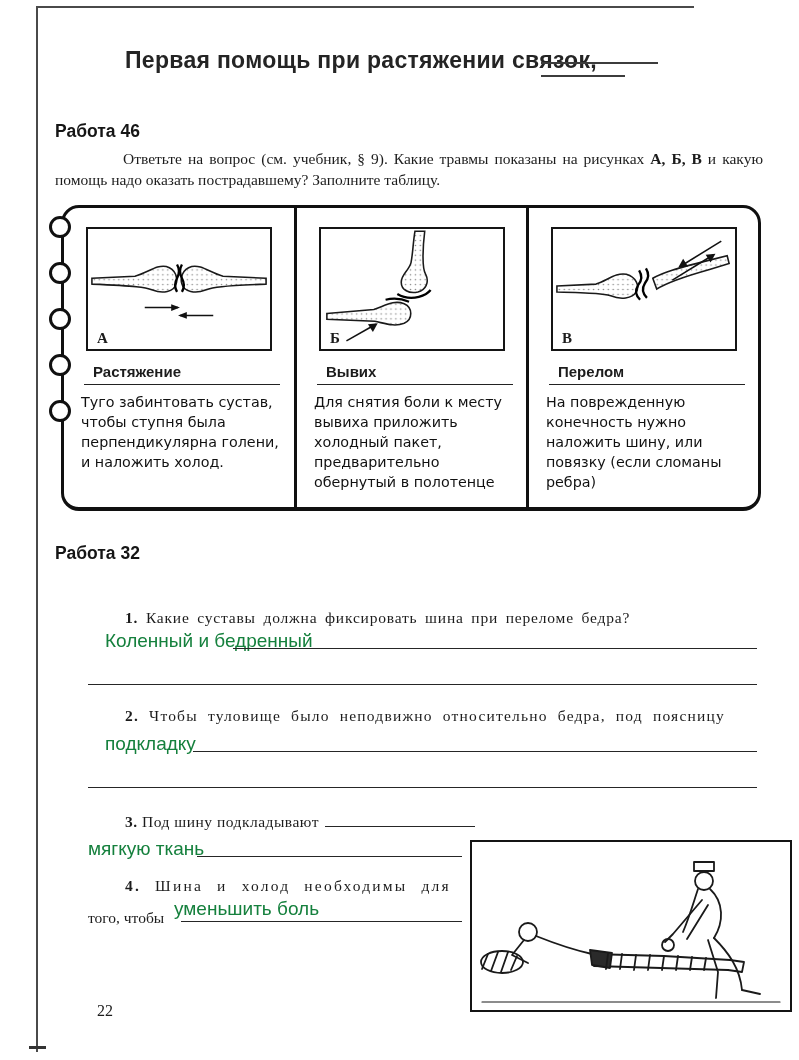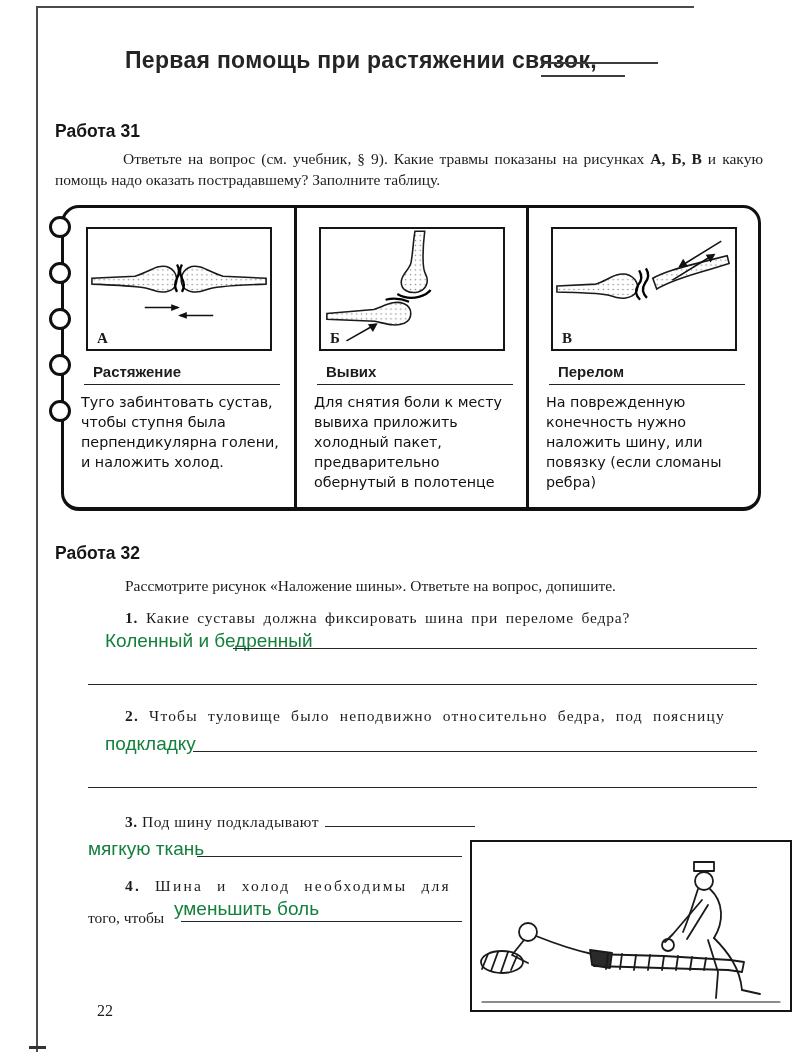--- a/index.html
+++ b/index.html
@@ -83,21 +83,21 @@
   <div class="edgeL"></div>
   <div class="edgeT"></div>
   <div class="edgeB"></div>
 
   <h1 class="title">
     <span>Первая помощь при растяжении связок,</span><br>
   </h1>
   <div class="strike s1"></div>
   <div class="strike s2"></div>
 
-  <div class="work-heading h31">Работа 31</div>
+  <div class="work-heading h31">Работа 46</div>
 
   <p class="intro31"><span>Ответьте на вопрос (см. учебник, § 9). Какие травмы показаны на рисунках </span><b>А, Б, В</b><span> и какую помощь надо оказать пострадавшему? Заполните таблицу.</span></p>
 
   <div class="tbl">
     <div class="notch n1"></div>
     <div class="notch n2"></div>
     <div class="notch n3"></div>
     <div class="notch n4"></div>
     <div class="notch n5"></div>
     <div class="colsep cs1"></div>
@@ -168,21 +168,20 @@
         </svg>
         <span class="figlabel">В</span>
       </div>
       <div class="cellheader">Перелом</div>
       <div class="headerrule"></div>
       <div class="cellanswer">На поврежденную конечность нужно наложить шину, или повязку (если сломаны ребра)</div>
     </div>
   </div>
 
   <div class="work-heading h32">Работа 32</div>
-  <p class="intro32">Рассмотрите рисунок «Наложение шины». Ответьте на вопрос, допишите.</p>
 
   <p class="q q1"><b>1.</b> <span>Какие суставы должна фиксировать шина при переломе бедра?</span></p>
   <div class="ans ans1">Коленный и бедренный</div>
   <div class="rule r1a"></div>
   <div class="rule r1b"></div>
 
   <p class="q q2"><b>2.</b> <span>Чтобы туловище было неподвижно относительно бедра, под поясницу</span></p>
   <div class="ans ans2">подкладку</div>
   <div class="rule r2a"></div>
   <div class="rule r2b"></div>

